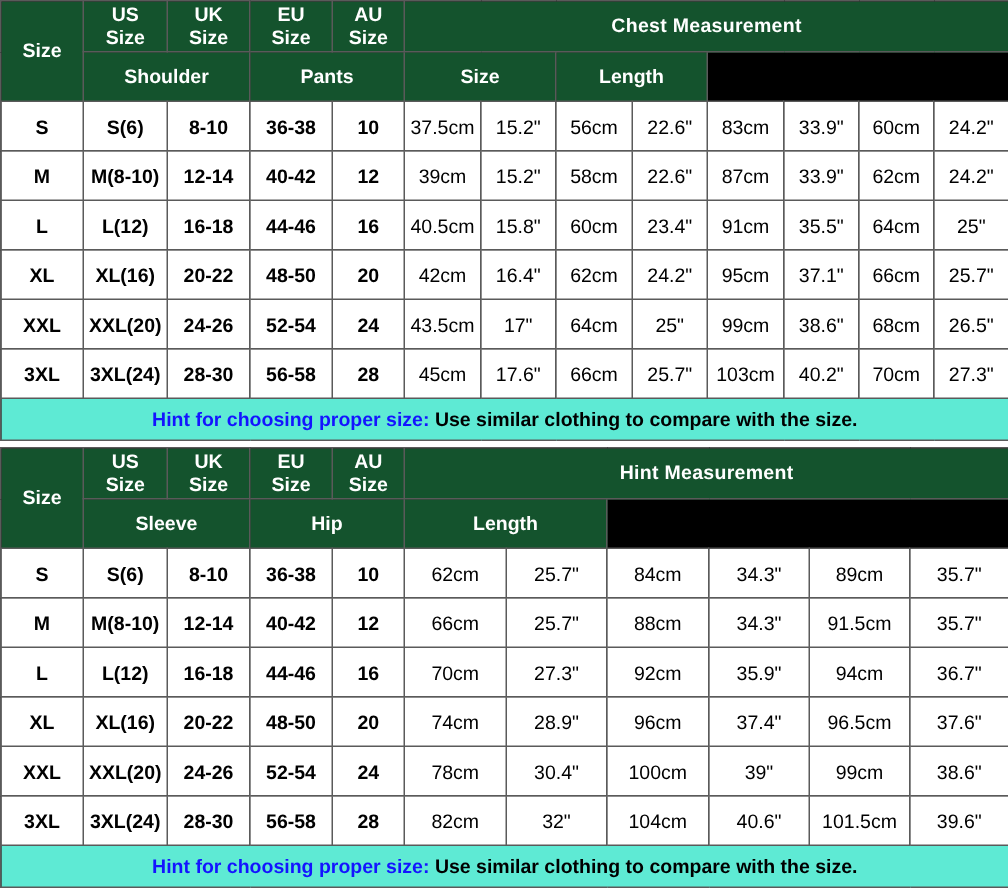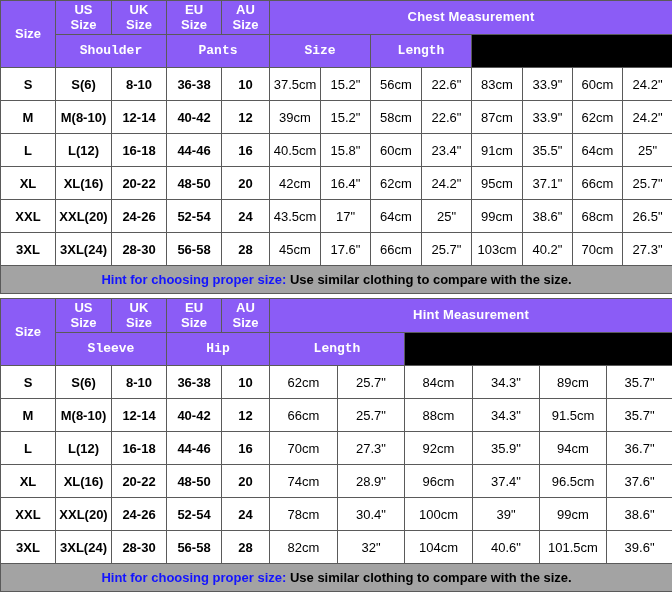--- a/index.html
+++ b/index.html
@@ -30,21 +30,21 @@
   table.size-table td,
   table.size-table th {
     border: 1px solid #8d8d8d;
     padding: 0;
     text-align: center;
     vertical-align: middle;
     font-size: 13px;
   }
   
   .hd {
-    background: #8b5cf6;
+    background: #14532d;
     color: #ffffff;
     font-weight: bold;
     font-size: 15px;
     line-height: 1.15;
     border-color: #5a5a5a !important;
   }
   .hd-size { font-size: 15px; }
   .hd-two span { display: block; }
   .hd-group {
     font-size: 15px;
@@ -61,37 +61,37 @@
   .dc-size {
     font-weight: bold;
     font-size: 14px;
   }
   .dc-meas {
     font-weight: normal;
     font-size: 14px;
   }
   
   .hint-cell {
-    background: #a3a3a3;
+    background: #5eead4;
     height: 27px;
     border-color: #5a5a5a !important;
     text-align: center;
     font-size: 14.5px;
     font-weight: bold;
     white-space: nowrap;
   }
   .hint-lead { color: #1414ff; }
   .hint-body { color: #000000; }
   .table-gap {
     height: 4px;
     background: #ffffff;
     width: 672px;
   }
   .hdr-top { height: 33px; }
-  .hdr-bot { height: 32px; font-family: Liberation Mono, monospace; }
+  .hdr-bot { height: 32px; }
 </style>
 </head>
 <body>
 
 <div class="chart-wrap">
   <table class="size-table">
     <colgroup>
       <col style="width:55px">
         <col style="width:56px">
         <col style="width:55px">

